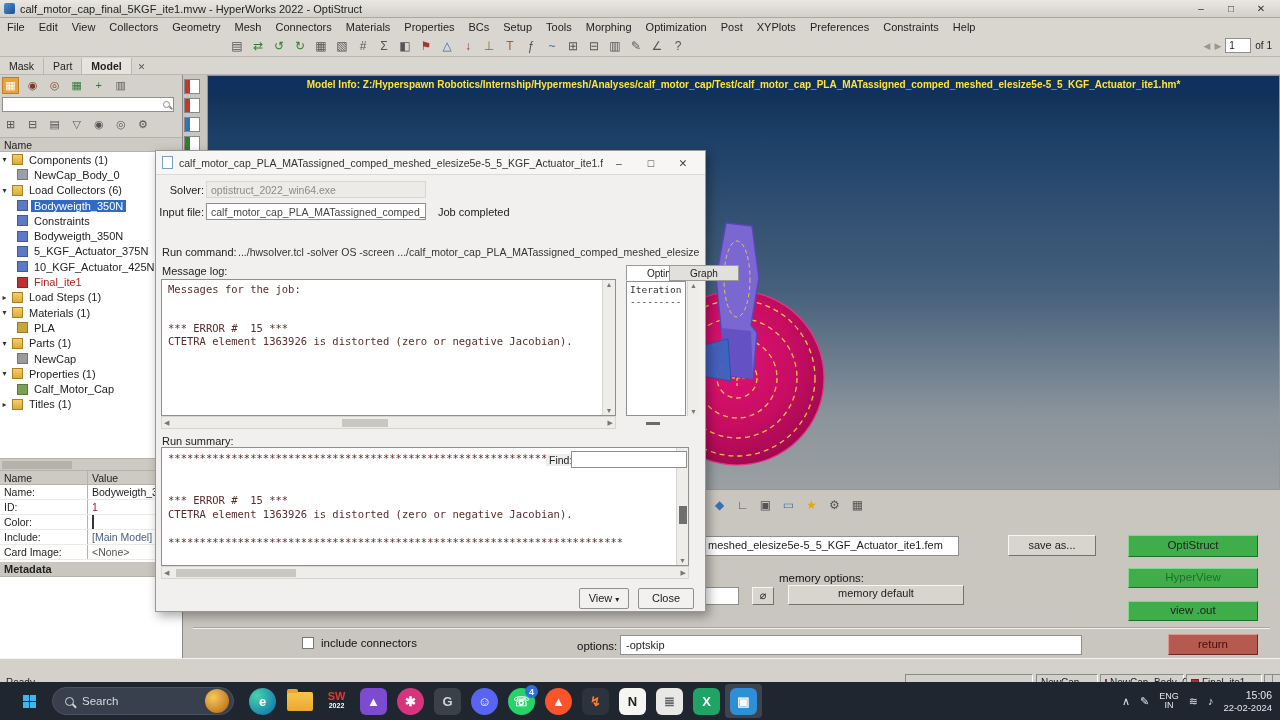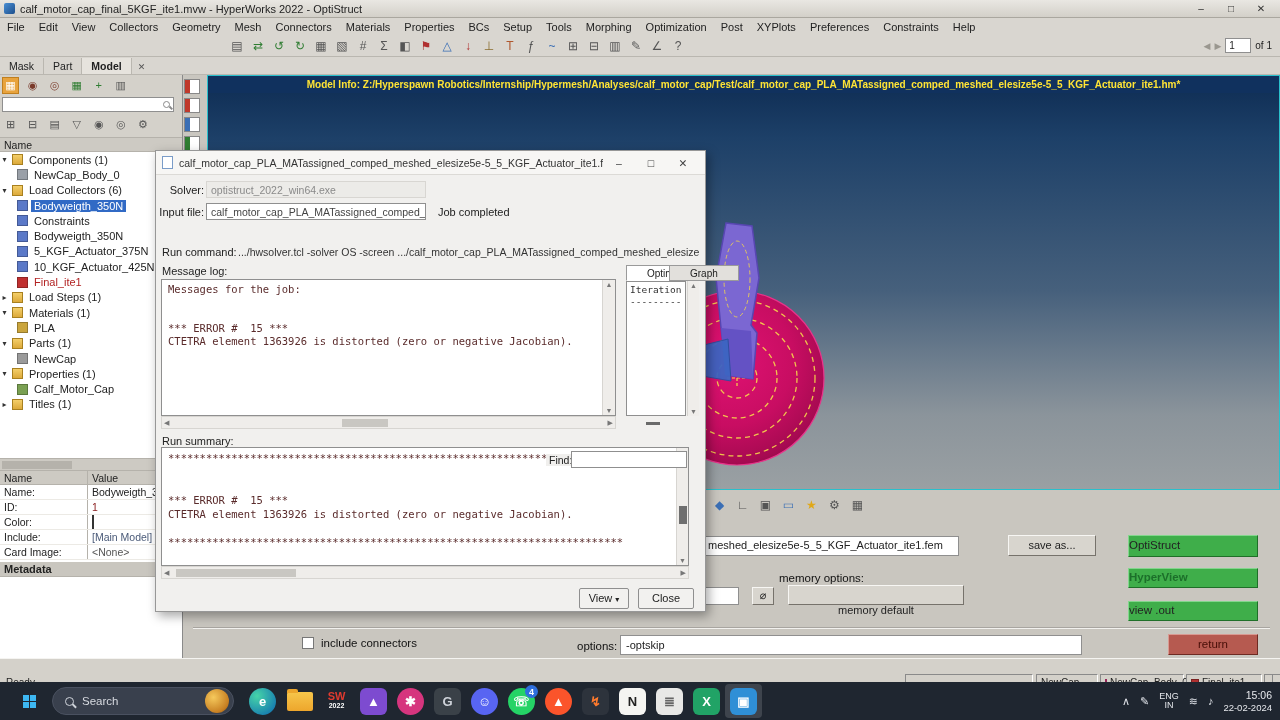--- a/index.html
+++ b/index.html
@@ -3,21 +3,21 @@
 <meta charset="utf-8">
 <style>
 *{margin:0;padding:0;box-sizing:border-box}
 html,body{width:1280px;height:720px;overflow:hidden}
 body{font-family:"Liberation Sans",sans-serif;font-size:11px;color:#222;background:#c9c6bf;position:relative;cursor:default}
 .abs{position:absolute}
 .mono{font-family:"DejaVu Sans Mono",monospace}
 .inp{background:#fff;border:1px solid #8f8f8f}
 .bevel{background:#d8d5ce;border:1px solid;border-color:#f7f6f3 #76726b #76726b #f7f6f3}
 .sunk{background:#d4d1ca;border:1px solid;border-color:#8a8a8a #fff #fff #8a8a8a}
-.greenbtn{background:#3fae4a;border:1px solid;border-color:#83d68d #1f6f28 #1f6f28 #83d68d;font-size:11.5px}
+.greenbtn{background:#3fae4a;border:1px solid;border-color:#83d68d #1f6f28 #1f6f28 #83d68d;text-align:center;font-size:11.5px}
 .returnbtn{background:#b65a50;border:1px solid;border-color:#d99a92 #6e2a22 #6e2a22 #d99a92;color:#470e07;text-align:center;font-size:11.5px}
 
 #titlebar{left:0;top:0;width:1280px;height:18px;background:linear-gradient(#e9e7e2,#d3d0c9);display:flex;align-items:center;padding:0 4px;border-bottom:1px solid #aaa79f}
 #appico{width:11px;height:11px;border-radius:2px;background:linear-gradient(135deg,#4a8fd4,#1d4f8c);margin-right:5px}
 .wctrl{width:30px;text-align:center;color:#333;font-size:10px;line-height:16px}
 
 #menubar{left:0;top:18px;width:1280px;height:17px;background:#d9d6d0;display:flex;align-items:center}
 .mi{padding:1px 7px}
 
 #toolbar{left:0;top:35px;width:1280px;height:22px;background:#d9d6d0;border-bottom:1px solid #bab7b0;display:flex;align-items:center;padding-left:228px}
@@ -373,22 +373,22 @@
     <span class="gico">⚙</span>
     <span class="gico">▦</span>
   </div>
 
   <div class="abs inp" style="left:520px;top:461px;width:256px;height:20px;padding:2px 4px;white-space:nowrap;overflow:hidden">meshed_elesize5e-5_5_KGF_Actuator_ite1.fem</div>
   <div class="abs bevel" style="left:825px;top:460px;width:88px;height:21px;text-align:center;padding-top:3px">save as...</div>
   <div class="abs greenbtn" style="left:945px;top:460px;width:130px;height:22px;padding-top:3px">OptiStruct</div>
   <div class="abs plabel" style="left:596px;top:497px">memory options:</div>
   <div class="abs inp" style="left:520px;top:512px;width:36px;height:18px"></div>
   <div class="abs bevel" style="left:569px;top:512px;width:22px;height:18px;text-align:center;font-size:11px;padding-top:1px">⌀</div>
-  <div class="abs bevel" style="left:605px;top:510px;width:176px;height:20px;text-align:center;padding-top:18px">memory default</div>
-  <div class="abs greenbtn" style="left:945px;top:493px;width:130px;height:20px;padding-top:2px;color:#1c6f2a;font-weight:bold">HyperView</div>
+  <div class="abs bevel" style="left:605px;top:510px;width:176px;height:20px;text-align:center;padding-top:1px">memory default</div>
+  <div class="abs greenbtn" style="left:945px;top:493px;width:130px;height:20px;padding-top:2px;color:#1c6f2a;font-weight:normal">HyperView</div>
   <div class="abs greenbtn" style="left:945px;top:526px;width:130px;height:20px;padding-top:2px">view .out</div>
   <div class="abs" style="left:10px;top:552px;width:1077px;height:2px;border-top:1px solid #a8a5a0;border-bottom:1px solid #f2f1ee"></div>
   <div class="abs" style="left:119px;top:562px">
     <span class="cb"></span><span class="plabel">include connectors</span>
   </div>
   <div class="abs plabel" style="left:394px;top:565px">options:</div>
   <div class="abs inp" style="left:437px;top:560px;width:462px;height:20px;padding:3px 5px">-optskip</div>
   <div class="abs returnbtn" style="left:985px;top:559px;width:90px;height:21px;padding-top:3px">return</div>
 </div>
 

